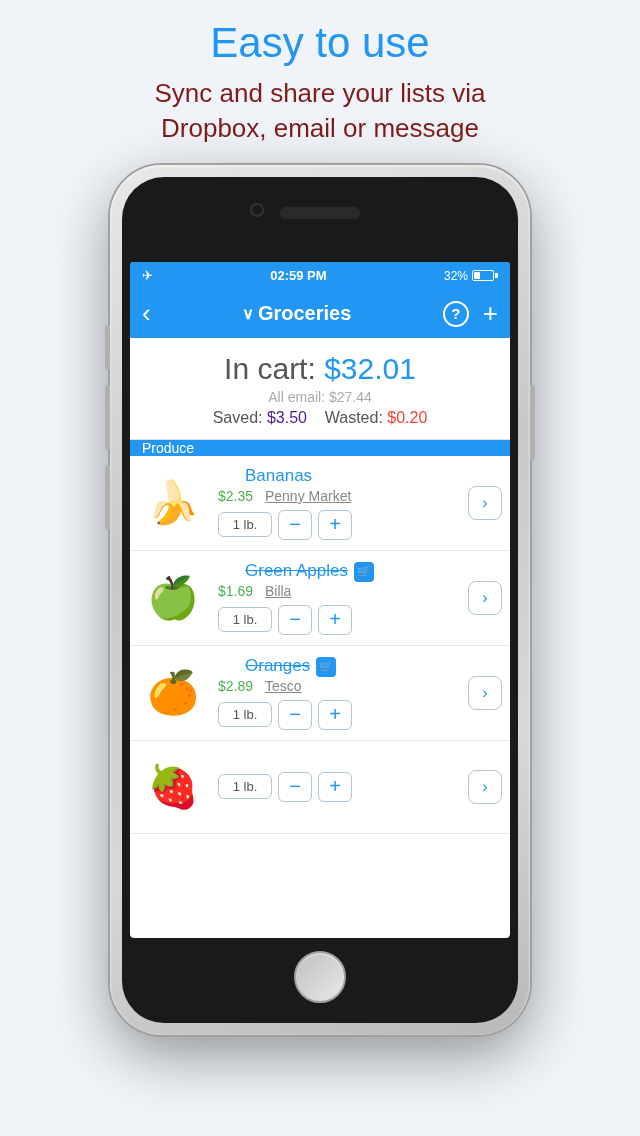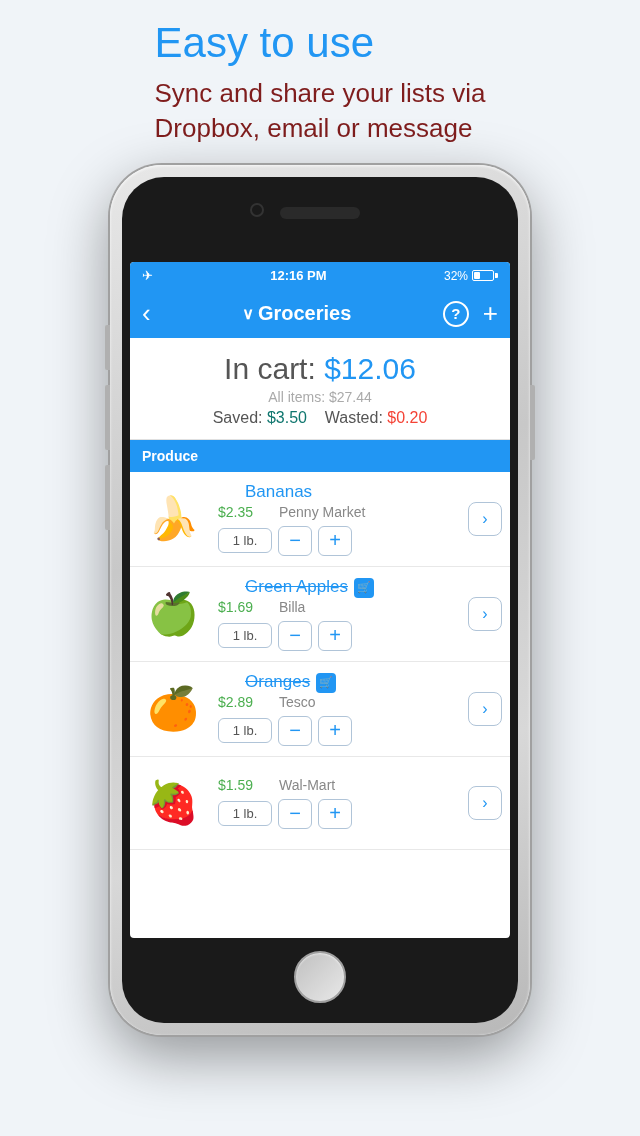--- a/index.html
+++ b/index.html
@@ -8,20 +8,21 @@
       height: 1136px;
       background: #f0f4f8;
       font-family: -apple-system, 'Helvetica Neue', Arial, sans-serif;
       overflow: hidden;
       display: flex;
       flex-direction: column;
       align-items: center;
     }
 
     .page-header {
+      text-align: center;
       padding: 18px 40px 10px;
     }
     .main-title {
       font-size: 42px;
       font-weight: 300;
       color: #2196F3;
       line-height: 1.2;
     }
     .subtitle {
       font-size: 26px;
@@ -232,30 +233,30 @@
     .cart-all-items {
       font-size: 14px;
       color: #aaa;
       margin-top: 3px;
     }
     .cart-saved-wasted {
       font-size: 16px;
       color: #555;
       margin-top: 4px;
     }
-    .saved-amount { color: #0f766e; }
+    .saved-amount { color: #4c1d95; }
     .wasted-amount { color: #f44336; }
 
     
     .section-header {
       background: #2196F3;
       color: white;
       font-size: 14px;
-      font-weight: 700;
-      padding: 8px 12px;
+      font-weight: 400;
+      padding: 0 12px;
     }
 
     
     .item-row {
       display: flex;
       align-items: center;
       padding: 10px 8px 10px 8px;
       border-bottom: 1px solid #e8e8e8;
       background: white;
       gap: 8px;
@@ -303,21 +304,21 @@
       flex-shrink: 0;
     }
     .cart-badge-icon { font-size: 11px; color: white; }
 
     .item-price-store {
       font-size: 14px;
       color: #777;
       margin-bottom: 6px;
     }
     .item-price { color: #4CAF50; font-weight: 500; }
-    .item-store { color: #888; margin-left: 22px; }
+    .item-store { color: #888; margin-left: 8px; text-decoration: underline; }
 
     .item-controls {
       display: flex;
       align-items: center;
       gap: 6px;
     }
     .qty-box {
       border: 1.5px solid #b0c4d8;
       border-radius: 6px;
       padding: 4px 10px;
@@ -373,21 +374,21 @@
     <div class="phone-inner">
       <div class="phone-camera"></div>
       <div class="phone-speaker"></div>
 
       <div class="phone-screen">
 
         <div class="status-bar">
           <div class="status-left">
             <span class="airplane-icon">✈</span>
           </div>
-          <div class="status-center">12:16 PM</div>
+          <div class="status-center">02:59 PM</div>
           <div class="status-right">
             <span>32%</span>
             <div class="battery-icon">
               <div class="battery-body">
                 <div class="battery-fill"></div>
               </div>
               <div class="battery-tip"></div>
             </div>
           </div>
         </div>
@@ -400,24 +401,24 @@
           </div>
           <div class="nav-actions">
             <div class="nav-help">?</div>
             <div class="nav-plus">+</div>
           </div>
         </div>
 
         <div class="cart-summary">
           <div class="cart-total">
             <span>In cart:</span>
-            <span class="cart-total-amount">$12.06</span>
+            <span class="cart-total-amount">$32.01</span>
           </div>
           <div class="cart-all-items">
-            <span>All items:</span>
+            <span>All email:</span>
             <span>$27.44</span>
           </div>
           <div class="cart-saved-wasted">
             <span>Saved:</span>
             <span class="saved-amount">$3.50</span>
             &nbsp;&nbsp;
             <span>Wasted:</span>
             <span class="wasted-amount">$0.20</span>
           </div>
         </div>
@@ -485,24 +486,20 @@
                 <div class="ctrl-btn">−</div>
                 <div class="ctrl-btn">+</div>
               </div>
             </div>
             <div class="item-chevron">›</div>
           </div>
 
           <div class="item-row">
             <div class="item-image">🍓</div>
             <div class="item-info">
-              <div class="item-price-store">
-                <span class="item-price">$1.59</span>
-                <span class="item-store">Wal-Mart</span>
-              </div>
               <div class="item-controls">
                 <div class="qty-box">1 lb.</div>
                 <div class="ctrl-btn">−</div>
                 <div class="ctrl-btn">+</div>
               </div>
             </div>
             <div class="item-chevron">›</div>
           </div>
 
         </div>

